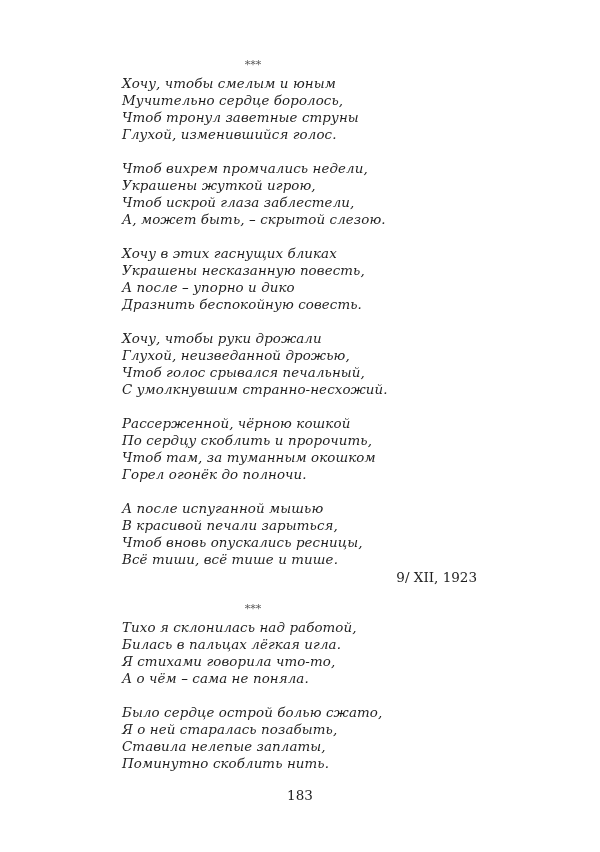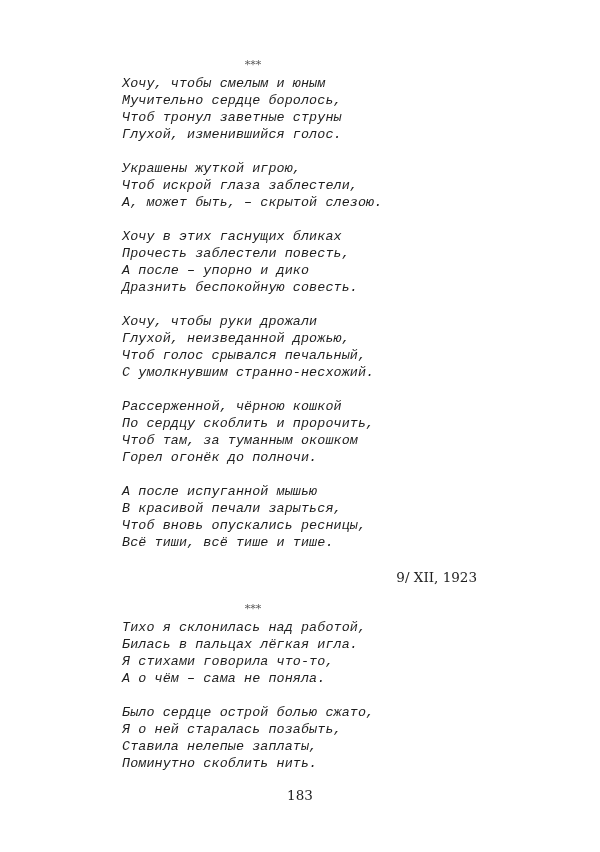--- a/index.html
+++ b/index.html
@@ -17,21 +17,20 @@
     }
     .page {
       position: absolute;
       left: 0; top: 0;
       width: 600px; height: 852px;
     }
     .poem {
       position: absolute;
       left: 122px;
       width: 360px;
-      font-family: Liberation Mono, monospace;
     }
     .asterisks {
       position: absolute;
       width: 30px;
       text-align: center;
       font-size: 11px;
       font-style: normal;
       letter-spacing: 0px;
       color: #555;
       line-height: 12px;
@@ -76,27 +75,28 @@
   <div class="asterisks" style="left:238px; top:59px;">***</div>
 
   <div class="poem" style="top:75px;">
     <div class="stanza">
       <span class="line">Хочу, чтобы смелым и юным</span>
       <span class="line">Мучительно сердце боролось,</span>
       <span class="line">Чтоб тронул заветные струны</span>
       <span class="line">Глухой, изменившийся голос.</span>
     </div>
     <div class="stanza">
+      <span class="line">Чтоб вихрем промчались недели,</span>
       <span class="line">Украшены жуткой игрою,</span>
       <span class="line">Чтоб искрой глаза заблестели,</span>
       <span class="line">А, может быть, – скрытой слезою.</span>
     </div>
     <div class="stanza">
       <span class="line">Хочу в этих гаснущих бликах</span>
-      <span class="line">Прочесть заблестели повесть,</span>
+      <span class="line">Украшены несказанную повесть,</span>
       <span class="line">А после – упорно и дико</span>
       <span class="line">Дразнить беспокойную совесть.</span>
     </div>
     <div class="stanza">
       <span class="line">Хочу, чтобы руки дрожали</span>
       <span class="line">Глухой, неизведанной дрожью,</span>
       <span class="line">Чтоб голос срывался печальный,</span>
       <span class="line">С умолкнувшим странно-несхожий.</span>
     </div>
     <div class="stanza">

